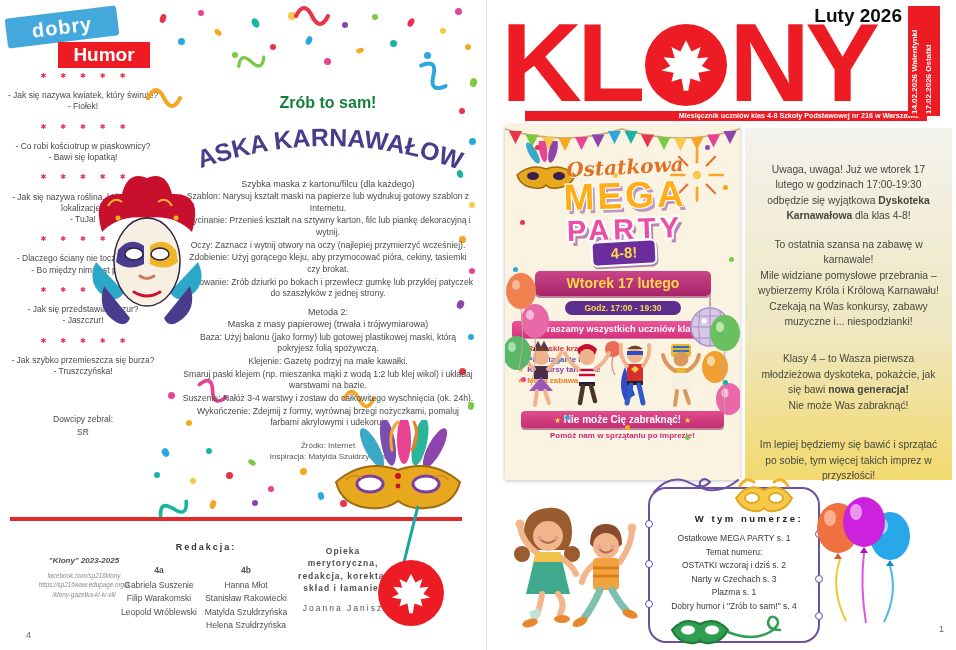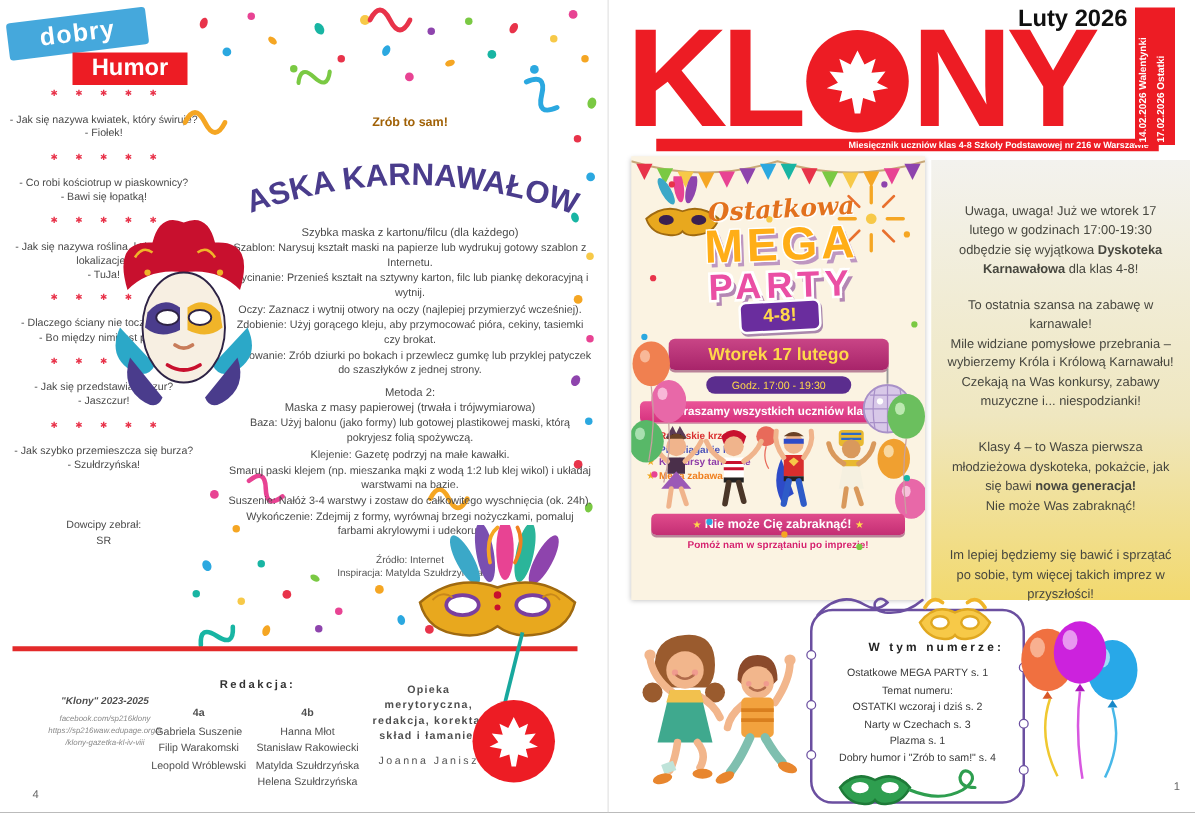--- a/index.html
+++ b/index.html
@@ -11,21 +11,21 @@
   .page-split{left:486px;top:0;width:1px;height:650px;background:#e3e3e3;}
   .badge-blue{left:6px;top:12px;width:112px;height:30px;background:#45A8DC;transform:rotate(-7deg);
     color:#fff;font-weight:bold;font-size:20px;text-align:center;line-height:30px;border-radius:3px;letter-spacing:1px;}
   .badge-red{left:58px;top:42px;width:92px;height:26px;background:#ED1C24;color:#fff;font-weight:bold;
     font-size:19px;text-align:center;line-height:26px;}
   .jokes{left:4px;top:62px;width:158px;font-size:8.5px;line-height:1.32;text-align:center;color:#4a4a4a;}
   .joke{margin-bottom:2px;}
   .sep{color:#E8334A;font-size:7px;letter-spacing:6px;margin:9px 0 10px 6px;}
   .collector{margin-top:36px;font-size:8.5px;line-height:1.5;}
   .craft{left:182px;top:92px;width:292px;text-align:center;font-size:8.6px;line-height:1.36;color:#4a4a4a;z-index:1;}
-  .kicker{font-size:10px;font-weight:bold;color:#a16207;margin-bottom:12px;}
+  .kicker{font-size:16px;font-weight:bold;color:#15803d;margin-bottom:2px;}
   .arc-title{display:block;margin:0 auto;}
   .mheading{margin-top:6px;font-size:9px;}
   .msub{font-size:9px;font-weight:normal;margin-bottom:1px;}
   .step{margin:0 0 1px 0;}
   .srcline{margin-top:12px;font-size:8px;color:#555;}
   .redline{left:10px;top:517px;width:452px;height:4px;background:#E32A2A;z-index:1;}
   .footerL{font-size:8.5px;color:#4f4f4f;}
   .issue{left:22px;top:556px;width:124px;text-align:center;}
   .issue .t{font-weight:bold;font-style:italic;font-size:8px;margin-bottom:6px;}
   .issue a{display:block;font-size:6.3px;color:#8a8a8a;text-decoration:none;line-height:1.5;font-style:italic;}
@@ -64,21 +64,21 @@
   .party{position:absolute;left:25px;top:88px;width:190px;text-align:center;font-weight:800;font-size:29px;
     color:#EA4FA4;letter-spacing:4px;transform:rotate(-2deg);
     text-shadow:-2px -2px 0 #fff,2px -2px 0 #fff,-2px 2px 0 #fff,2px 2px 0 #fff,4px 5px 0 rgba(122,46,142,.55);}
   .grade{position:absolute;left:86px;top:115px;width:62px;height:22px;background:#6A2D9E;border:2px solid #fff;
     border-radius:6px;color:#FFD84A;font-weight:800;font-size:15px;text-align:center;line-height:22px;
     transform:rotate(-3deg);box-shadow:1px 2px 0 rgba(90,30,120,.5);}
   .ribbon{position:absolute;left:30px;top:146px;width:176px;height:25px;border-radius:5px;
     background:linear-gradient(180deg,#C94586,#A8246A);color:#FFD84A;font-weight:bold;font-size:14px;
     text-align:center;line-height:25px;box-shadow:0 2px 0 rgba(120,20,80,.5);}
   .timepill{position:absolute;left:60px;top:176px;width:116px;height:14px;background:#5B2D8E;border-radius:7px;
-    color:#FFD84A;font-weight:normal;font-size:8.5px;text-align:center;line-height:14px;}
+    color:#FFD84A;font-weight:bold;font-size:8.5px;text-align:center;line-height:14px;}
   .invite{position:absolute;left:7px;top:196px;width:221px;height:17px;border-radius:4px;
     background:linear-gradient(180deg,#EA5598,#D6317E);color:#fff;font-weight:bold;font-size:9.3px;
     text-align:center;line-height:17px;box-shadow:0 1px 0 rgba(140,20,90,.5);}
   .attr{position:absolute;left:12px;top:219px;font-size:8px;font-weight:bold;line-height:10.5px;text-align:left;}
   .attr .st{color:#F0A820;margin-right:3px;}
   .attr0{color:#D93030}.attr1{color:#4A52B8}.attr2{color:#8E3DA8}.attr3{color:#F08020}
   .botrib{position:absolute;left:16px;top:286px;width:203px;height:17px;border-radius:4px;
     background:linear-gradient(180deg,#E04C8C,#C42E74);color:#fff;font-weight:bold;font-size:10px;
     text-align:center;line-height:17px;box-shadow:0 2px 0 rgba(120,20,80,.5);}
   .botrib .st{color:#FFD84A;font-size:8px;}
@@ -128,21 +128,21 @@
         <div>- Bo między nimi jest pokój!</div>
       </div>
     <div class="sep">✱ ✱ ✱ ✱ ✱</div>
     <div class="joke">
         <div>- Jak się przedstawia szczur?</div>
         <div>- Jaszczur!</div>
       </div>
     <div class="sep">✱ ✱ ✱ ✱ ✱</div>
     <div class="joke">
         <div>- Jak szybko przemieszcza się burza?</div>
-        <div>- Szułdrzyńska!</div>
+        <div>- Truszczyńska!</div>
       </div>
     <div class="collector">
       <div>Dowcipy zebrał:</div>
       <div>SR</div>
     </div>
   </div>
 
   <svg class="abs" style="left:88px;top:166px;z-index:2" width="118" height="164" viewBox="0 0 118 164">
     <path d="M14 66 Q2 26 34 28 Q40 4 59 12 Q78 4 84 28 Q116 26 104 66 Q86 48 59 52 Q32 48 14 66 Z" fill="#C8102E"></path>
     <path d="M20 40 q6 -10 14 -4" stroke="#F0B429" stroke-width="2" fill="none"></path>

